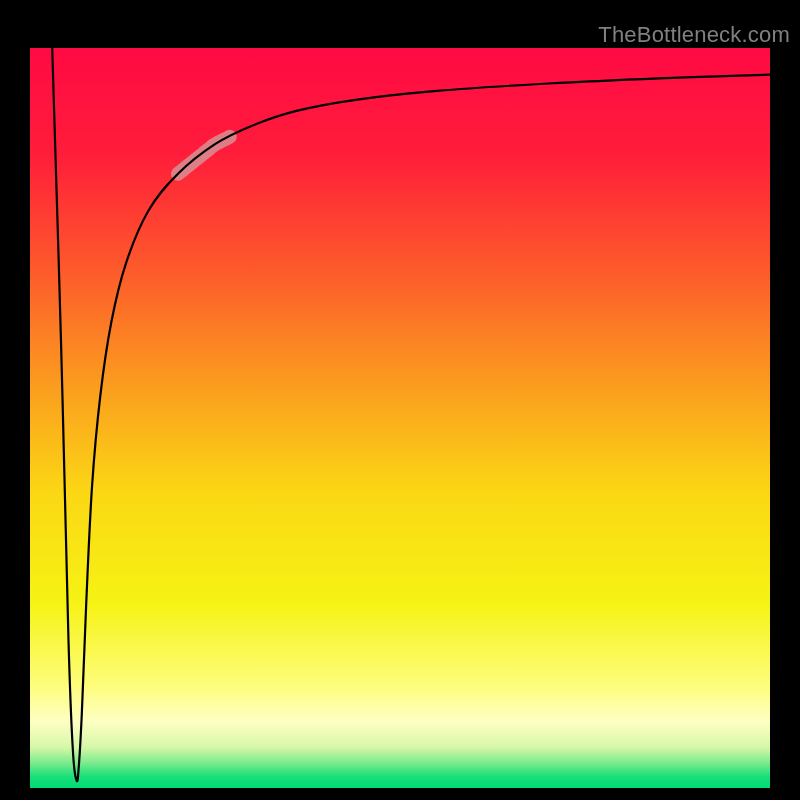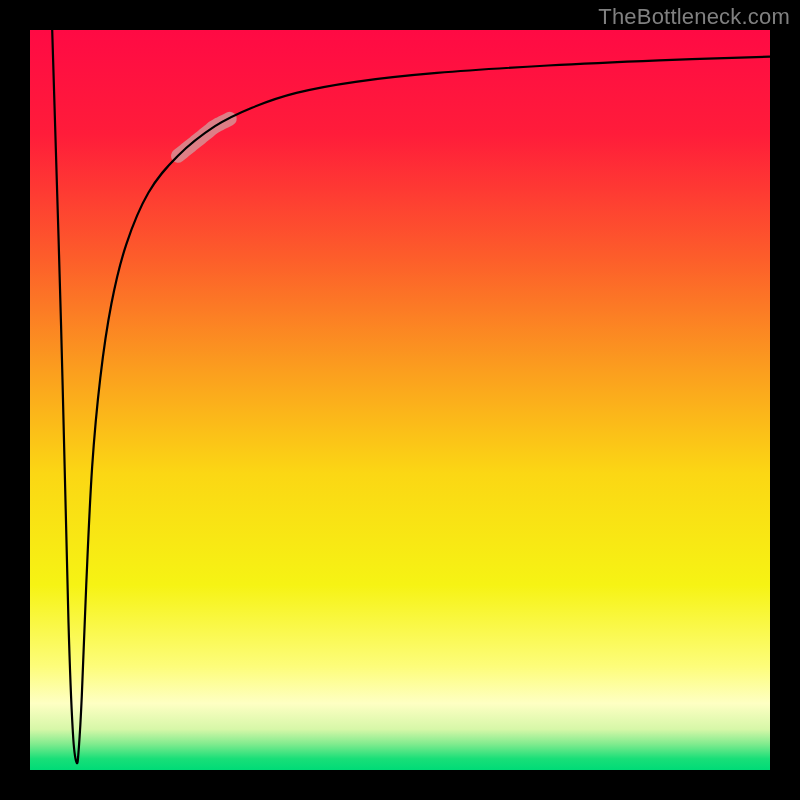--- a/index.html
+++ b/index.html
@@ -8,20 +8,21 @@
     width: 800px;
     height: 800px;
     overflow: hidden;
     font-family: Arial, Helvetica, sans-serif;
     background: #000;
   }
   .stage {
     position: relative;
     width: 800px;
     height: 568px;
+    margin-top: 18px;
   }
   .watermark {
     position: absolute;
     top: 4px;
     right: 10px;
     color: #808080;
     font-size: 22px;
     font-weight: 400;
     letter-spacing: 0.2px;
     z-index: 10;

